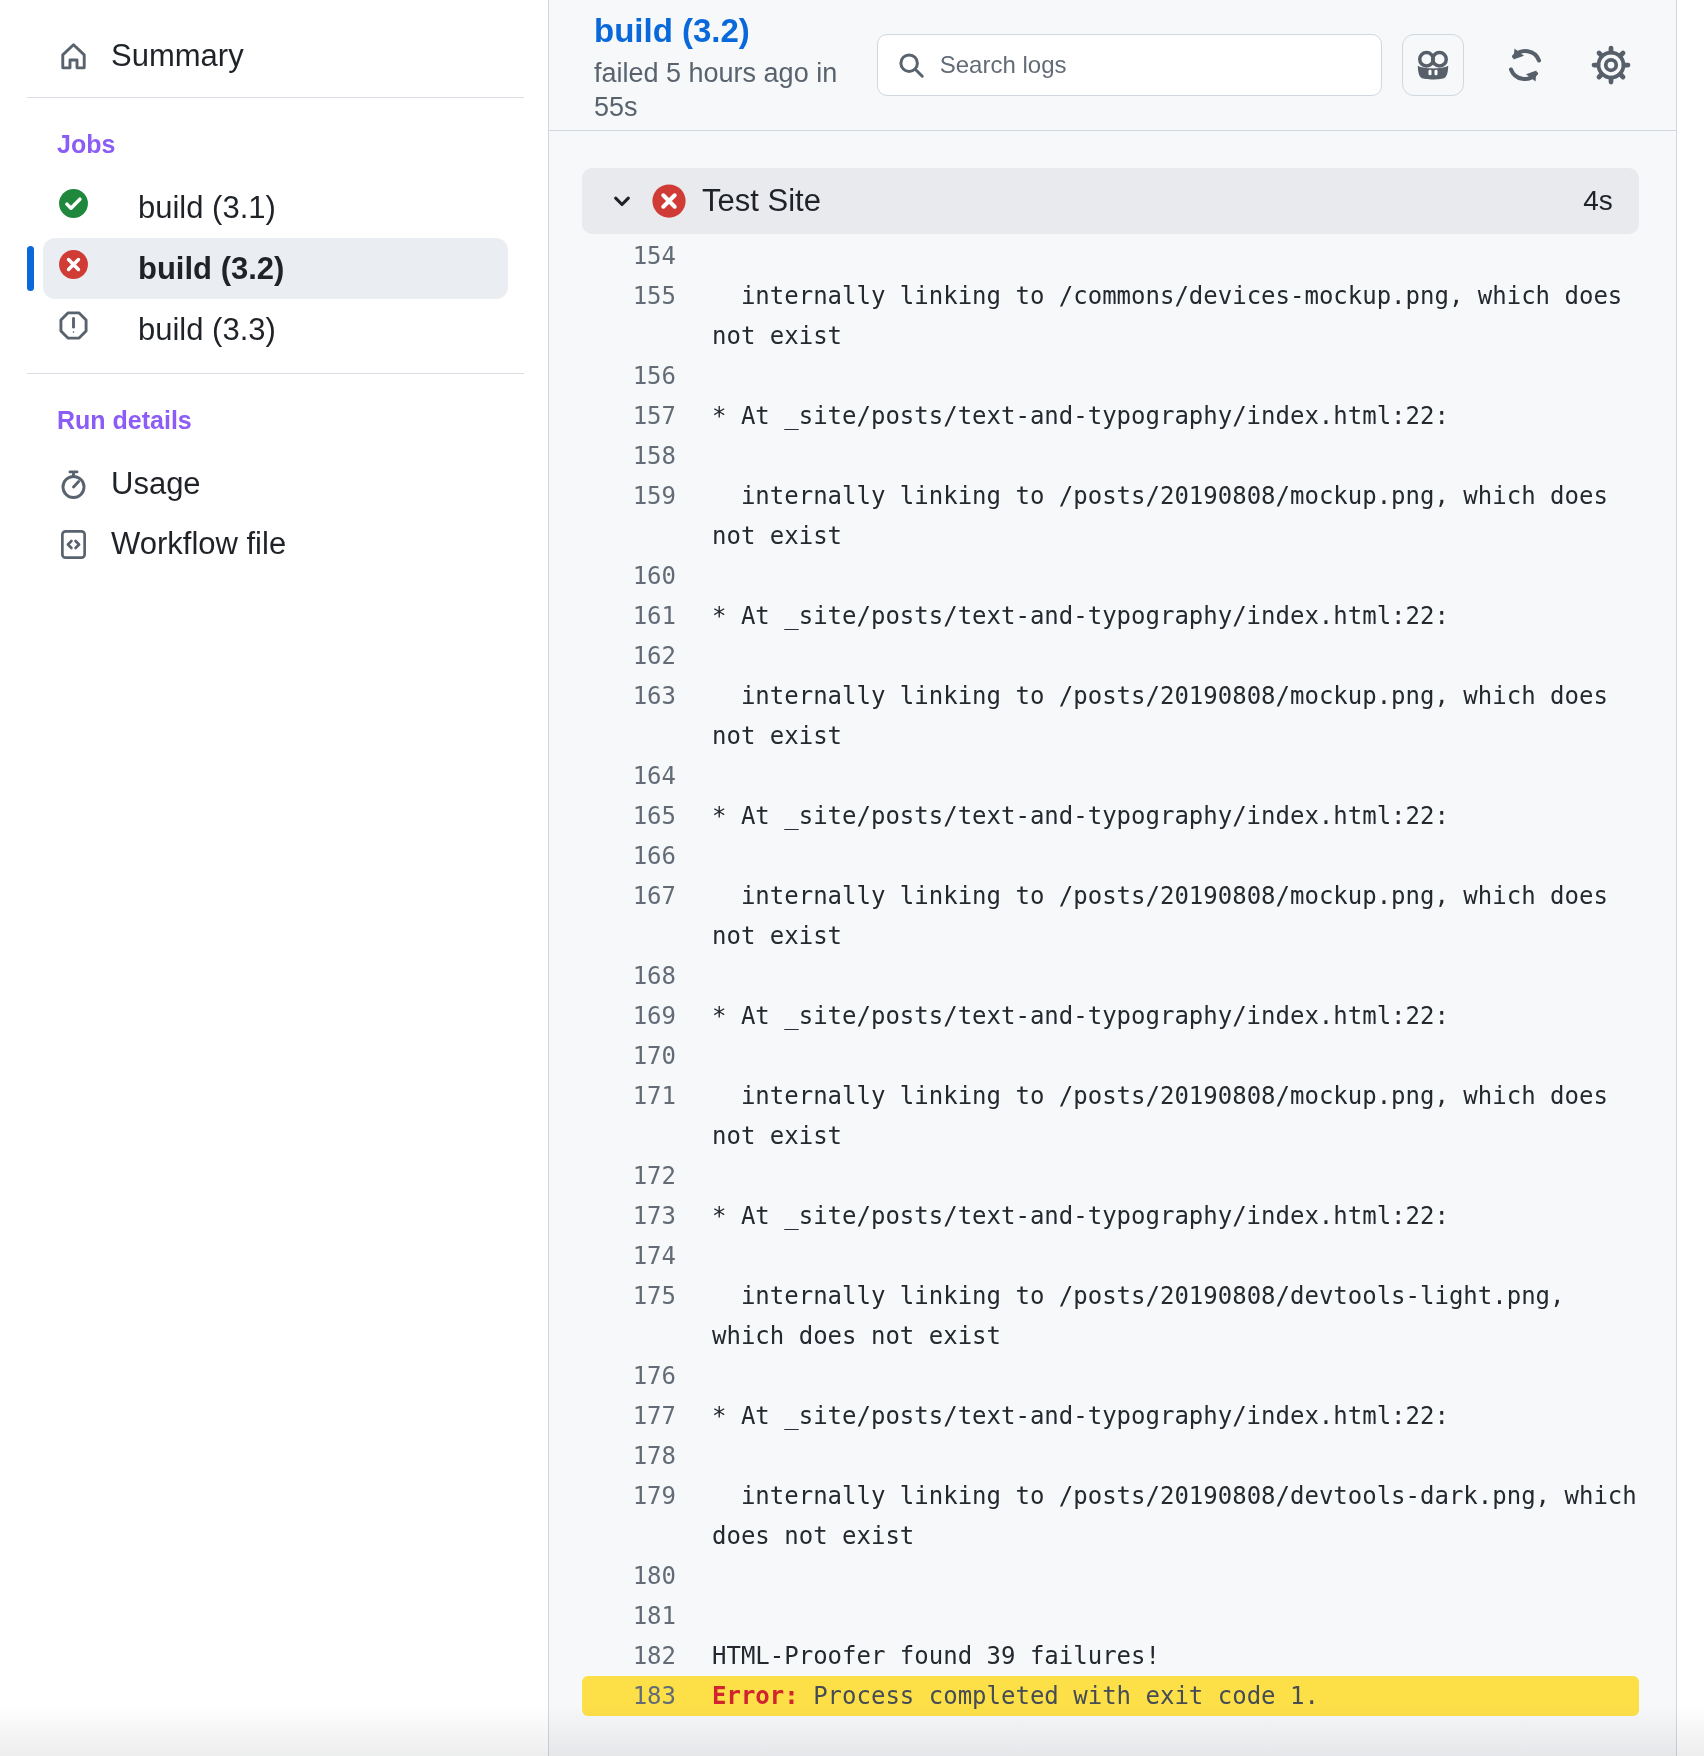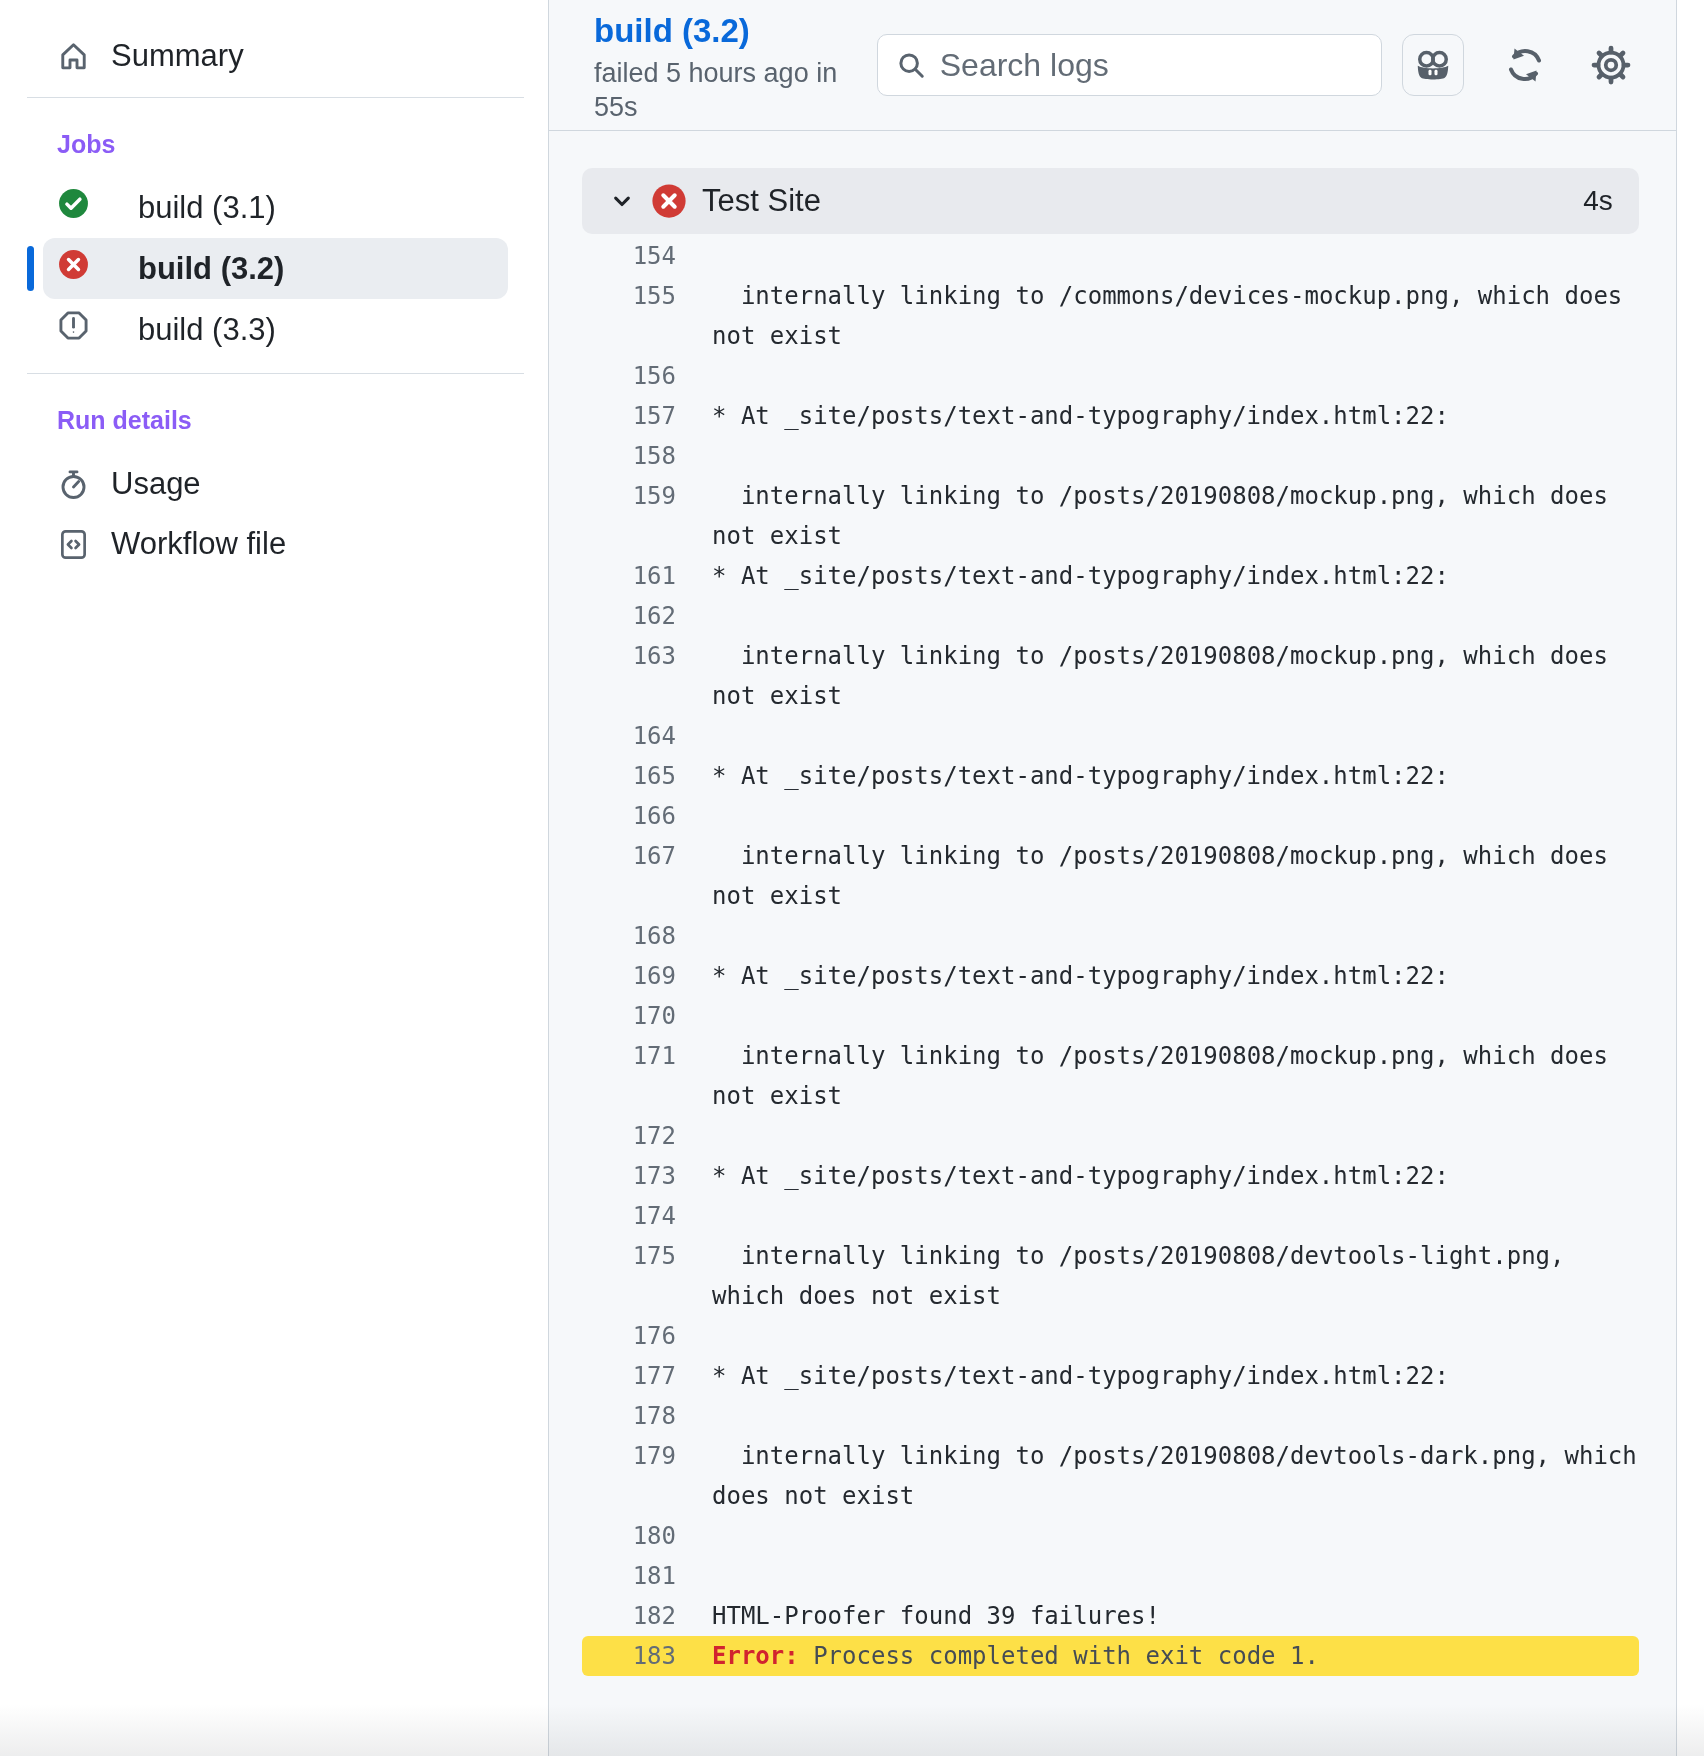--- a/index.html
+++ b/index.html
@@ -29,21 +29,21 @@
   
   .main { flex:1; background:#f6f8fa; position:relative; }
   .gutter { position:absolute; right:0; top:0; width:30px; height:100%; background:#ffffff; border-left:1px solid #d0d7de; z-index:3; }
 
   .log-header { height:131px; border-bottom:1px solid #d0d7de; display:flex; align-items:center; padding:0 64px 0 45px; gap:20px; }
   .title-block { flex:1; min-width:0; padding-top:6px; }
   .job-title { font-size:33px; font-weight:700; color:#0969da; text-decoration:none; display:inline-block; cursor:pointer; }
   .job-subtitle { font-size:27px; color:#59636e; line-height:34px; margin-top:6px; max-width:290px; }
   .search-box { width:505px; height:62px; background:#ffffff; border:1px solid #d0d7de; border-radius:10px; display:flex; align-items:center; padding:0 18px; gap:14px; flex:none; }
   .search-box svg { width:30px; height:30px; flex:none; }
-  .search-box input { border:none; outline:none; font-size:32px; flex:1; min-width:0; color:#1f2328; font-family:"Liberation Sans",sans-serif; background:transparent; }
+  .search-box input { border:none; outline:none; font-size:24px; flex:1; min-width:0; color:#1f2328; font-family:"Liberation Sans",sans-serif; background:transparent; }
   .search-box input::placeholder { color:#636c76; }
   .icon-btn { width:62px; height:62px; border-radius:12px; display:flex; align-items:center; justify-content:center; flex:none; cursor:pointer; background:transparent; border:none; }
   .icon-btn svg { width:40px; height:40px; }
   .copilot-btn { border:1px solid #d0d7de; }
   .refresh-btn { margin-left:10px; }
   .gear-btn { margin-left:4px; }
 
   
   .log { margin:37px 67px 0 33px; }
   .group-header { height:66px; background:#e8eaee; border-radius:10px; display:flex; align-items:center; padding:0 26px; gap:14px; cursor:pointer; }
@@ -241,20 +241,24 @@
   <div class="lrow">
     <span class="lnum">158</span>
     <span class="ltxt"></span>
   </div>
 
   <div class="lrow">
     <span class="lnum">159</span>
     <span class="ltxt">  internally linking to /posts/20190808/mockup.png, which does not exist</span>
   </div>
 
+  <div class="lrow">
+    <span class="lnum">160</span>
+    <span class="ltxt"></span>
+  </div>
 
   <div class="lrow">
     <span class="lnum">161</span>
     <span class="ltxt">* At _site/posts/text-and-typography/index.html:22:</span>
   </div>
 
   <div class="lrow">
     <span class="lnum">162</span>
     <span class="ltxt"></span>
   </div>

